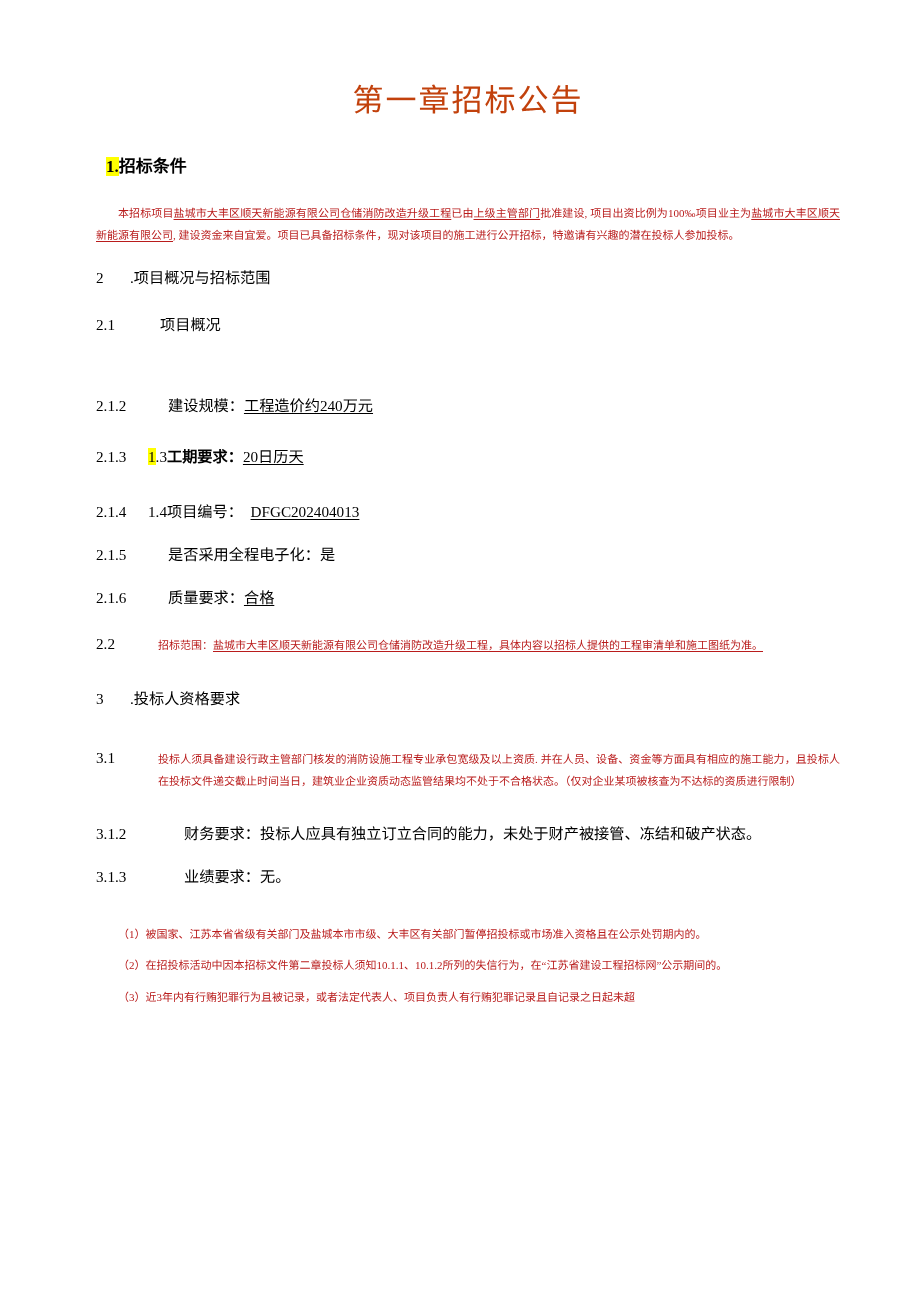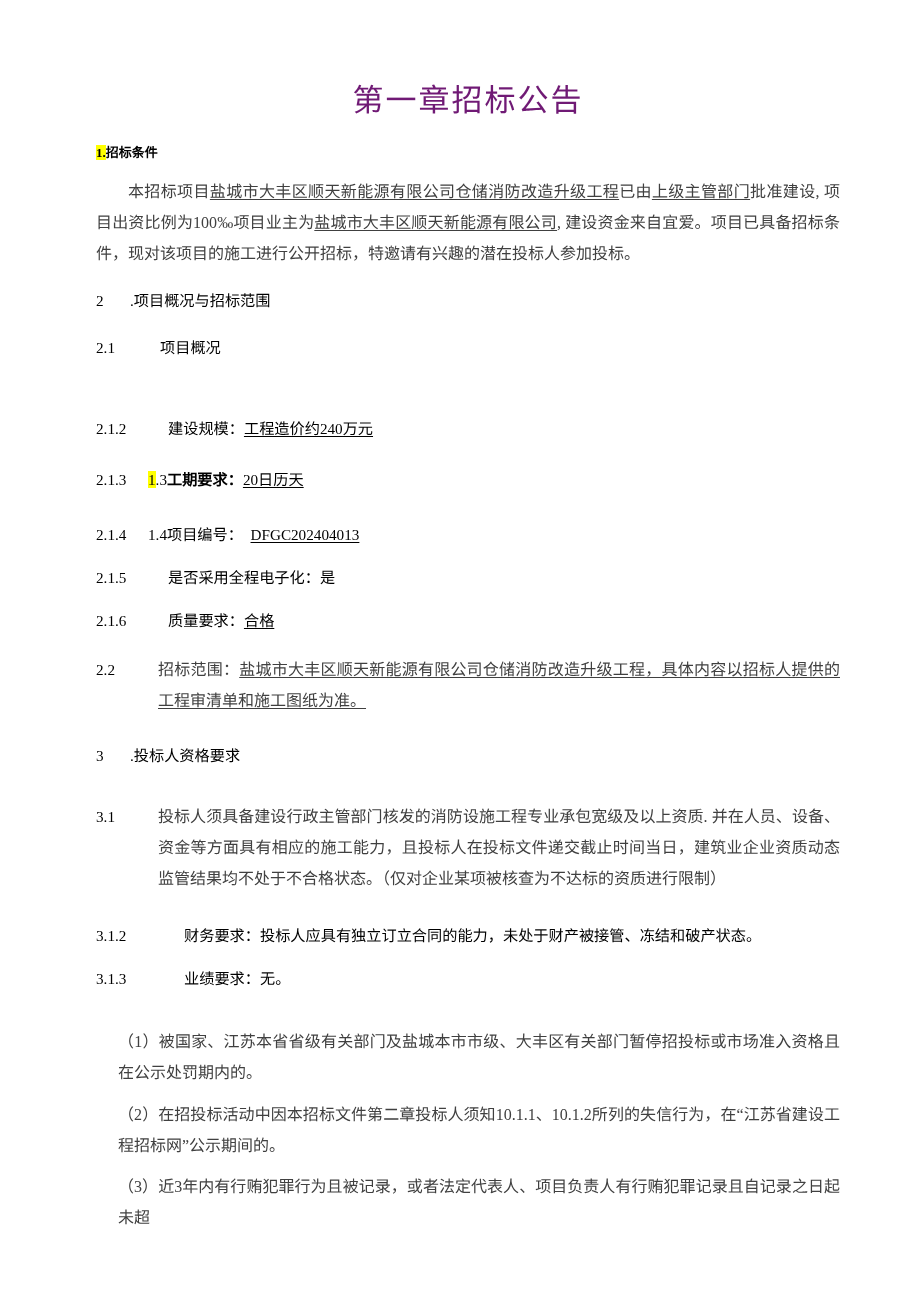--- a/index.html
+++ b/index.html
@@ -32,52 +32,52 @@
   
   .doc-title {
     font-family: "Liberation Serif", "DejaVu Serif", serif;
     font-size: 31px;
     line-height: 1.2;
     text-align: center;
     letter-spacing: 2px;
     margin: 0;
     padding-top: 82px;
     font-weight: normal;
-    color: #701a75;
+    color: #c2410c;
   }
 
   
   .para {
-    font-size: 16px;
+    font-size: 11px;
     line-height: 1.95;
     margin: 0;
     text-align: justify;
     text-justify: inter-ideograph;
-    color: #404040;
+    color: #b91c1c;
   }
   .para.indent {
     text-indent: 2em;
   }
 
   .hl {
     background: #ffff00;
   }
   .u {
     text-decoration: underline;
     text-underline-offset: 2px;
   }
   .b {
     font-weight: bold;
   }
 
   
   .h-sec {
-    font-size: 13px;
+    font-size: 17px;
     line-height: 1.9;
-    margin: 0;
+    margin: 10px;
     font-weight: bold;
   }
   .h-sec .num { font-weight: bold; }
 
   
   .row {
     display: flex;
     font-size: 15.2px;
     line-height: 1.9;
     align-items: baseline;

